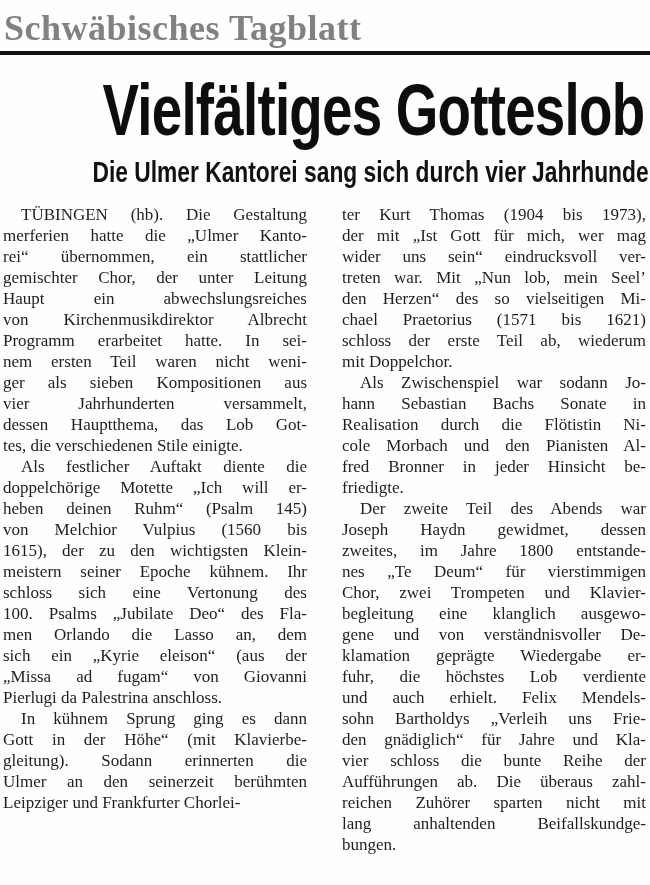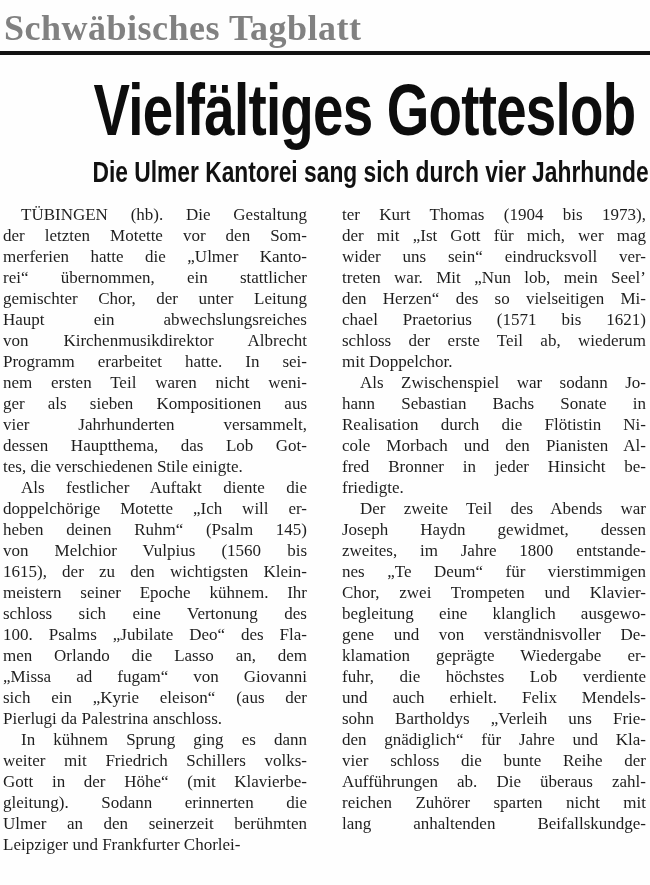--- a/index.html
+++ b/index.html
@@ -23,21 +23,21 @@
     padding: 7px 0 0 4px;
   }
 
   .masthead-rule {
     height: 4px;
     background: var(--rule-black, #121212);
     margin-top: 2px;
   }
 
   .headline {
-    margin: 18px 0 0 8px;
+    margin: 18px 0 0 17px;
     text-align: center;
     font-family: "Liberation Sans", sans-serif;
     font-weight: bold;
     font-size: 72px;
     line-height: 74px;
     color: #0d0d0d;
   }
   .headline .condensed {
     display: inline-block;
     transform: scaleX(0.76);
@@ -99,46 +99,44 @@
     <div class="masthead-rule"></div>
   </header>
 
   <h1 class="headline"><span class="condensed">Vielfältiges Gotteslob</span></h1>
 
   <h2 class="subheadline"><span class="condensed">Die Ulmer Kantorei sang sich durch vier Jahrhunderte</span></h2>
 
   <div class="columns">
     <div class="column">
         <div class="line indent">TÜBINGEN (hb). Die Gestaltung</div>
-        <div class="line">der letzten Motette vor den Som-</div>
         <div class="line">merferien hatte die „Ulmer Kanto-</div>
         <div class="line">rei“ übernommen, ein stattlicher</div>
         <div class="line">gemischter Chor, der unter Leitung</div>
         <div class="line">Haupt ein abwechslungsreiches</div>
         <div class="line">von Kirchenmusikdirektor Albrecht</div>
         <div class="line">Programm erarbeitet hatte. In sei-</div>
         <div class="line">nem ersten Teil waren nicht weni-</div>
         <div class="line">ger als sieben Kompositionen aus</div>
         <div class="line">vier Jahrhunderten versammelt,</div>
         <div class="line">dessen Hauptthema, das Lob Got-</div>
         <div class="line para-end">tes, die verschiedenen Stile einigte.</div>
         <div class="line indent">Als festlicher Auftakt diente die</div>
         <div class="line">doppelchörige Motette „Ich will er-</div>
         <div class="line">heben deinen Ruhm“ (Psalm 145)</div>
         <div class="line">von Melchior Vulpius (1560 bis</div>
         <div class="line">1615), der zu den wichtigsten Klein-</div>
         <div class="line">meistern seiner Epoche kühnem. Ihr</div>
         <div class="line">schloss sich eine Vertonung des</div>
         <div class="line">100. Psalms „Jubilate Deo“ des Fla-</div>
         <div class="line">men Orlando die Lasso an, dem</div>
+        <div class="line">sich ein „Kyrie eleison“ (aus der</div>
         <div class="line">„Missa ad fugam“ von Giovanni</div>
-        <div class="line">sich ein „Kyrie eleison“ (aus der</div>
         <div class="line para-end">Pierlugi da Palestrina anschloss.</div>
         <div class="line indent">In kühnem Sprung ging es dann</div>
-        <div class="line">weiter mit Friedrich Schillers volks-</div>
         <div class="line">Gott in der Höhe“ (mit Klavierbe-</div>
         <div class="line">gleitung). Sodann erinnerten die</div>
         <div class="line">Ulmer an den seinerzeit berühmten</div>
         <div class="line para-end">Leipziger und Frankfurter Chorlei-</div>
       </div>
     <div class="column">
         <div class="line">ter Kurt Thomas (1904 bis 1973),</div>
         <div class="line">der mit „Ist Gott für mich, wer mag</div>
         <div class="line">wider uns sein“ eindrucksvoll ver-</div>
         <div class="line">treten war. Mit „Nun lob, mein Seel’</div>
@@ -161,16 +159,17 @@
         <div class="line">gene und von verständnisvoller De-</div>
         <div class="line">klamation geprägte Wiedergabe er-</div>
         <div class="line">fuhr, die höchstes Lob verdiente</div>
         <div class="line">und auch erhielt. Felix Mendels-</div>
         <div class="line">sohn Bartholdys „Verleih uns Frie-</div>
         <div class="line">den gnädiglich“ für Jahre und Kla-</div>
         <div class="line">vier schloss die bunte Reihe der</div>
         <div class="line">Aufführungen ab. Die überaus zahl-</div>
         <div class="line">reichen Zuhörer sparten nicht mit</div>
         <div class="line">lang anhaltenden Beifallskundge-</div>
+        <div class="line para-end">bungen.</div>
       </div>
   </div>
 
 </div>
 
 </body></html>

